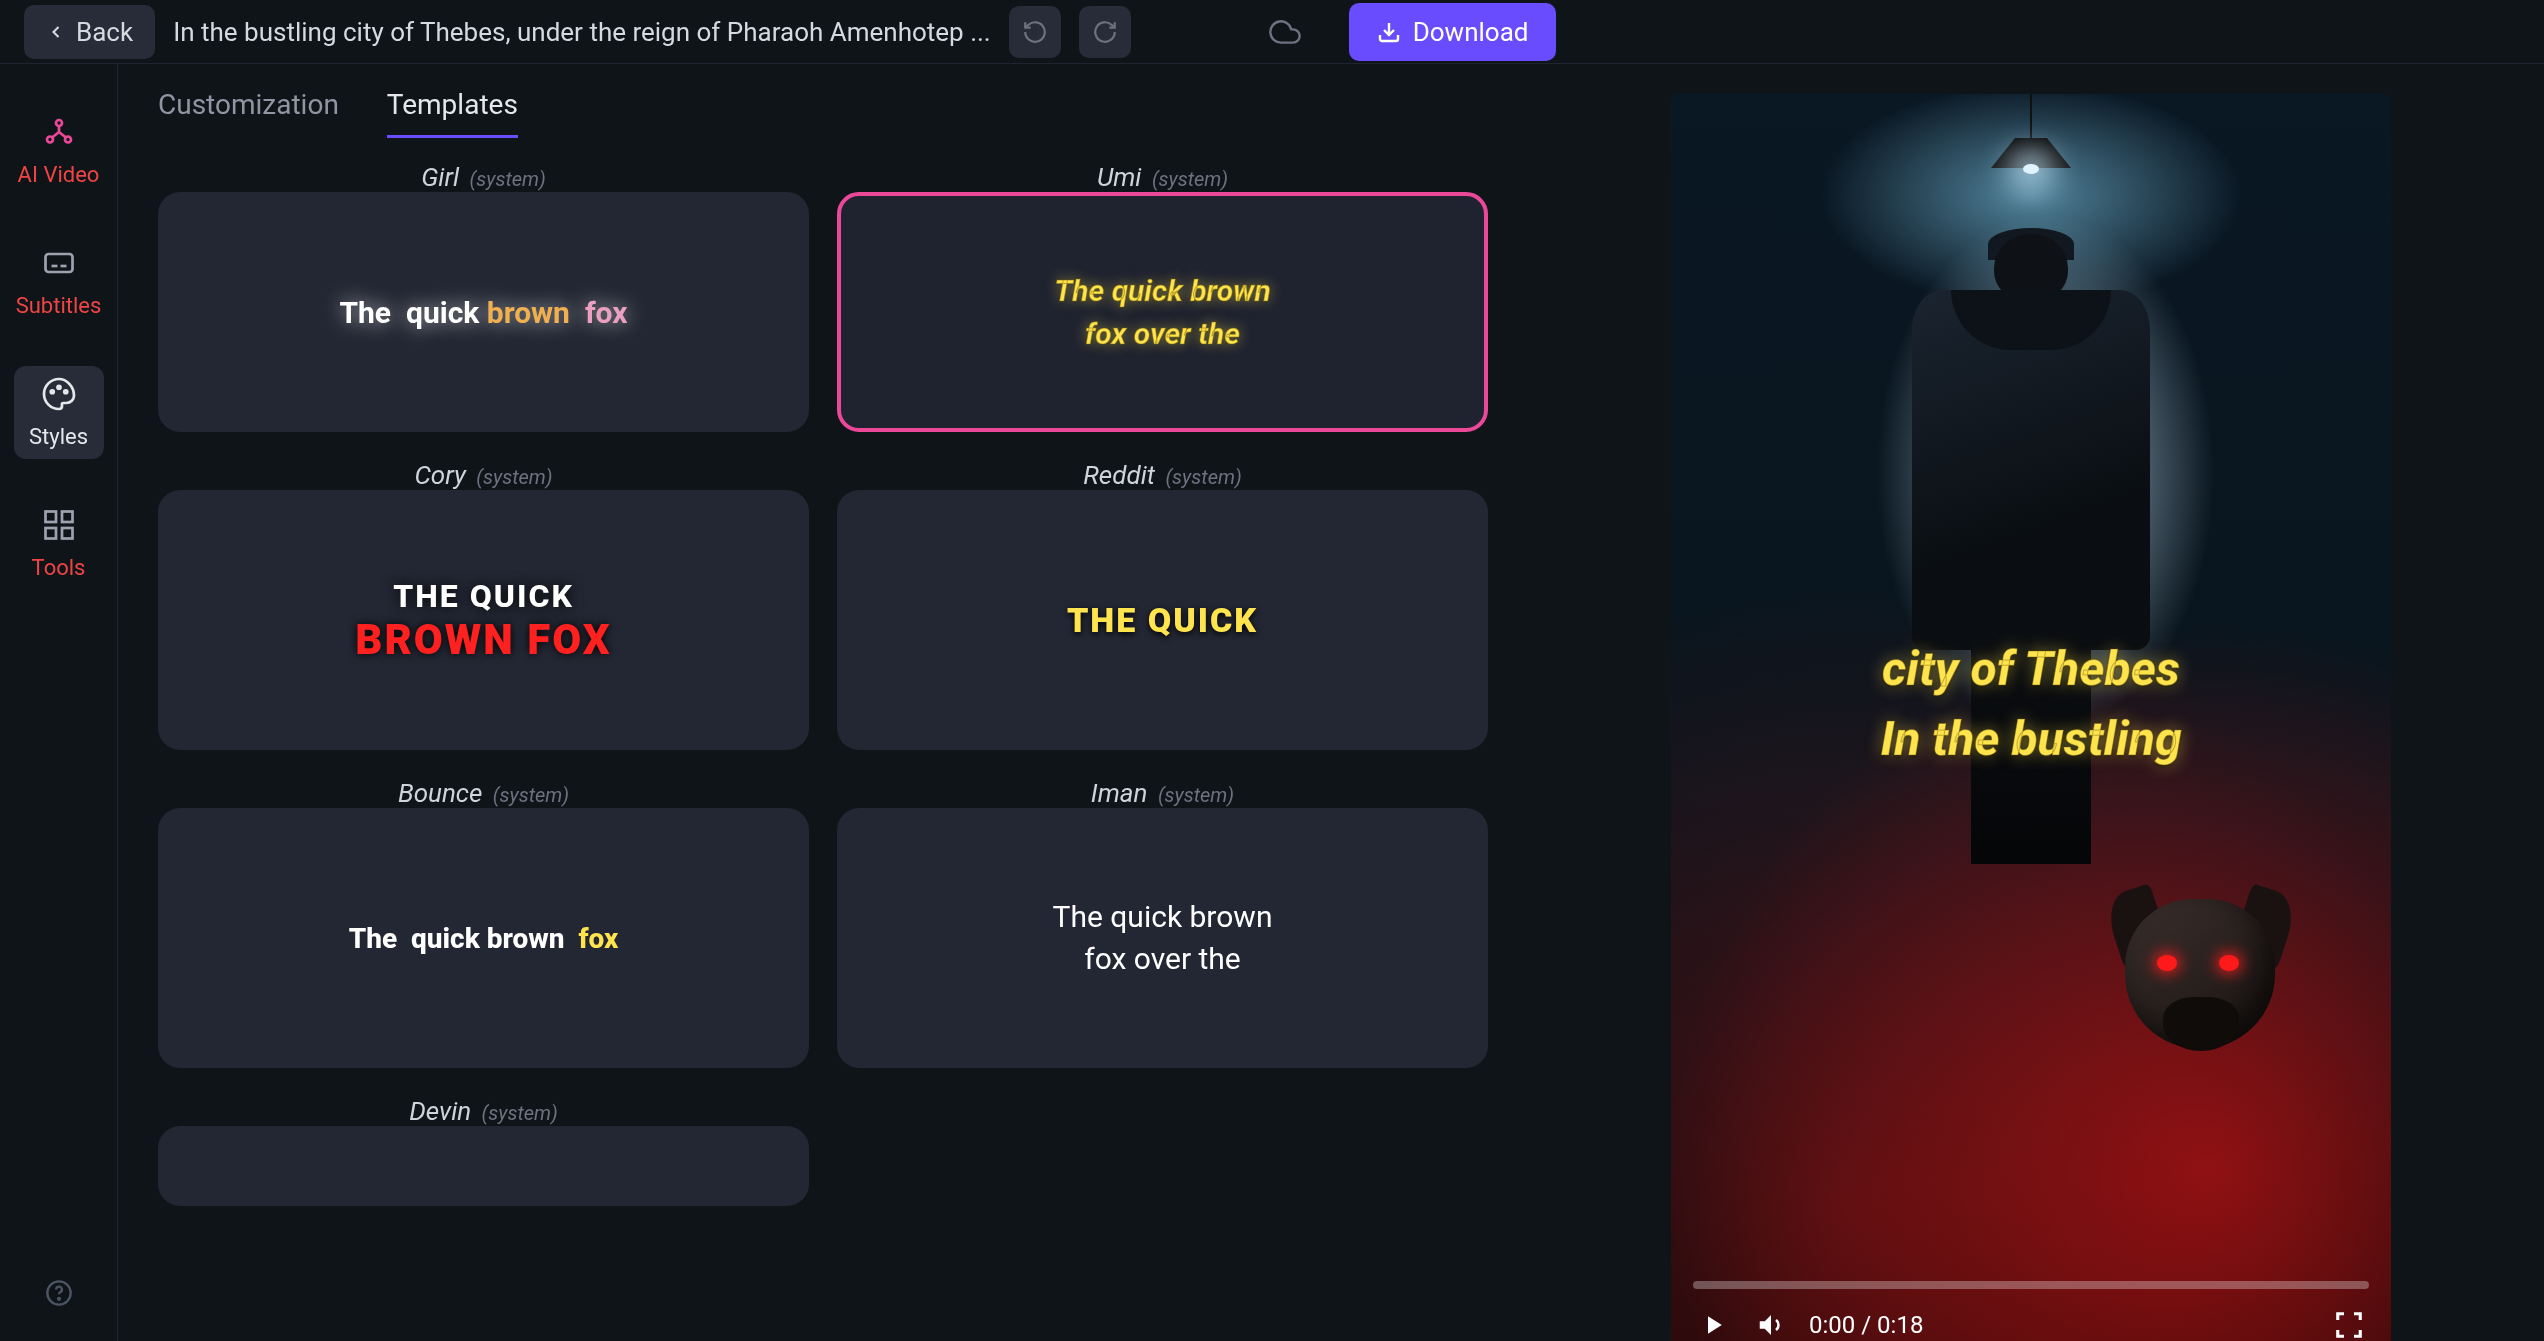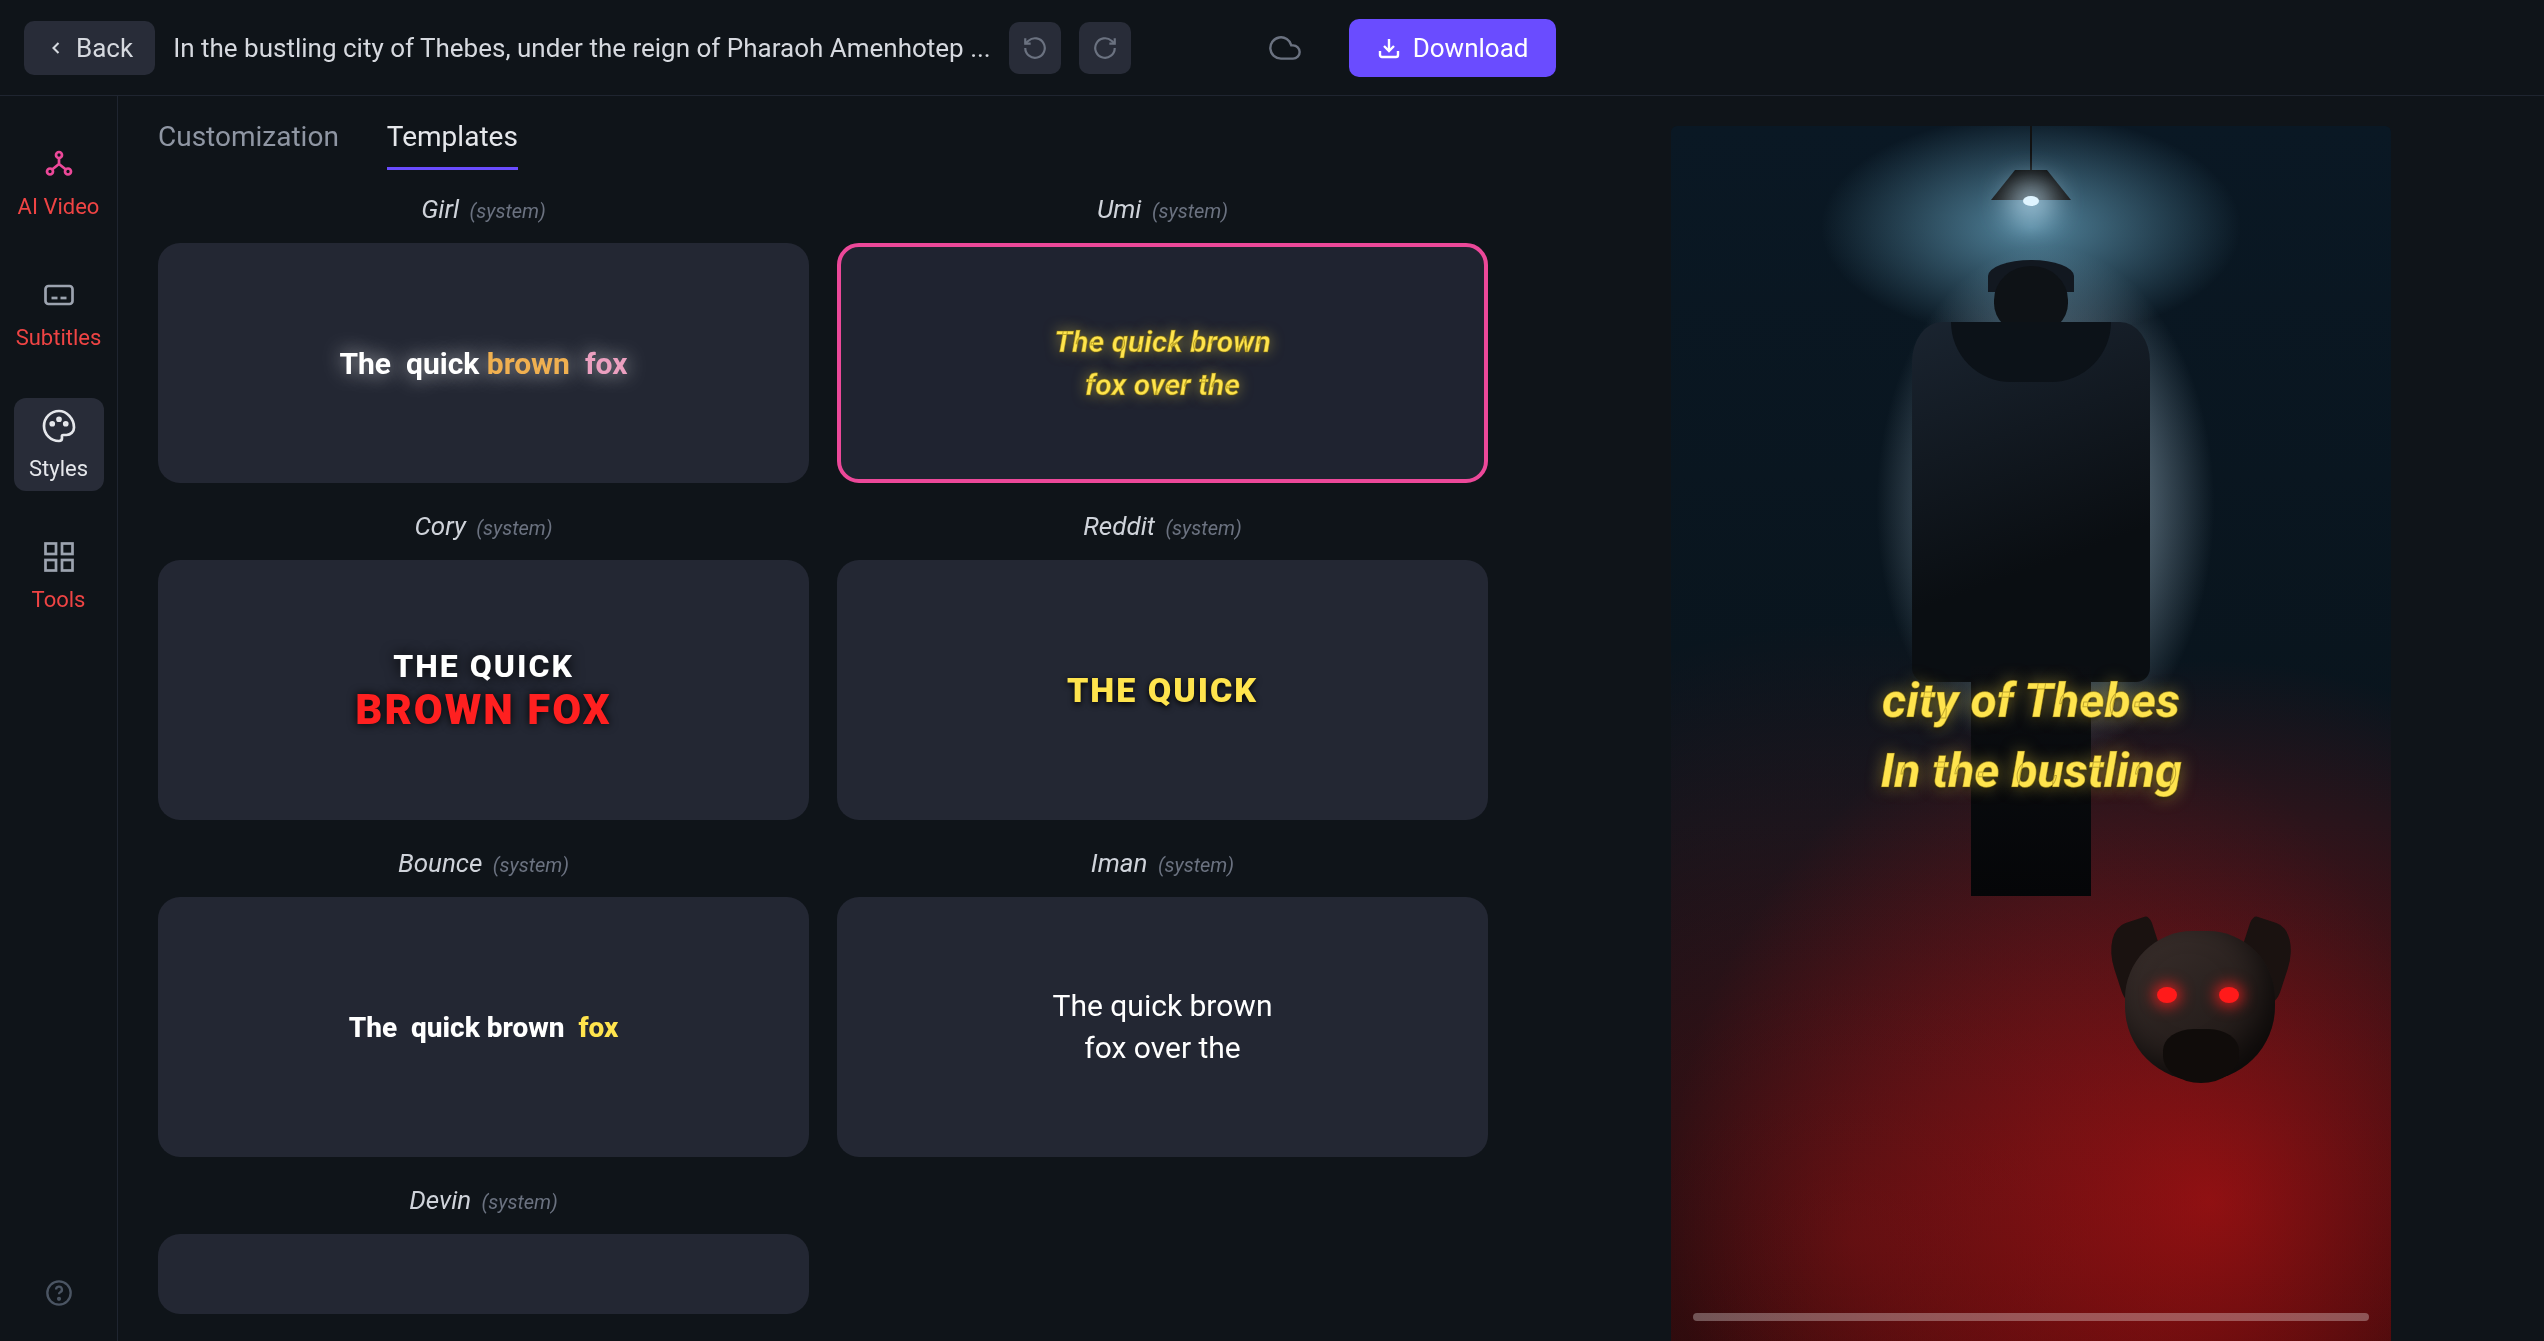--- a/index.html
+++ b/index.html
@@ -7,21 +7,21 @@
   background: #0f1419;
   color: #e5e7eb;
   font-family: -apple-system, BlinkMacSystemFont, "Segoe UI", Roboto, sans-serif;
   width: 2544px;
   height: 1341px;
   overflow: hidden;
   display: flex;
   flex-direction: column;
 }
 .topbar {
-  height: 96px;
+  height: 64px;
   display: flex;
   align-items: center;
   padding: 0 24px;
   gap: 18px;
   border-bottom: 1px solid #1f2530;
 }
 .back-btn {
   display: flex;
   align-items: center;
   gap: 10px;
@@ -134,21 +134,21 @@
   padding-right: 10px;
 }
 .template-scroll::-webkit-scrollbar { width: 22px; background: #f0f0f0; }
 .template-scroll::-webkit-scrollbar-thumb { background: #c2c4c9; }
 .tgrid {
   display: grid;
   grid-template-columns: 1fr 1fr;
   gap: 28px;
   padding-bottom: 40px;
 }
-.tcell { display: flex; flex-direction: column; align-items: center; gap: 19px; }
+.tcell { display: flex; flex-direction: column; align-items: center; gap: 0; }
 .tname {
   font-size: 26px;
   color: #cfd3da;
   font-style: italic;
 }
 .tname .sys {
   font-size: 20px;
   color: #6b7280;
   font-style: italic;
   margin-left: 4px;

